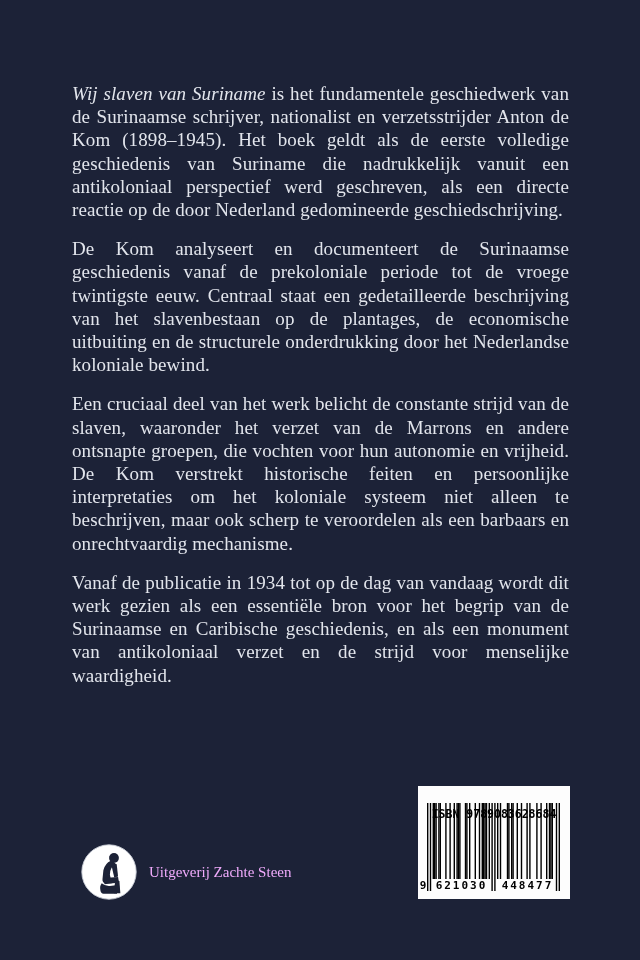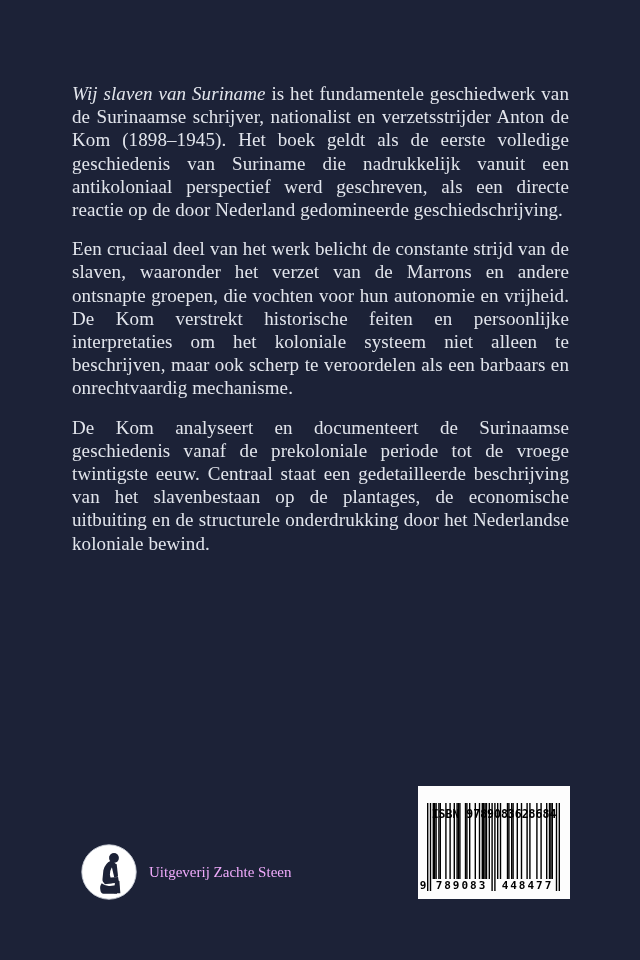--- a/index.html
+++ b/index.html
@@ -91,22 +91,23 @@
   }
   .bd-first { left: 0px;  width: 10px; letter-spacing: 0; }
   .bd-left  { left: 15px; width: 57px; }
   .bd-right { left: 81px; width: 57px; }
 </style>
 </head>
 <body>
 
 <div class="synopsis">
   <p><span class="lead-italic">Wij slaven van Suriname</span><span> is het fundamentele geschiedwerk van de Surinaamse schrijver, nationalist en verzetsstrijder Anton de Kom (1898–1945). Het boek geldt als de eerste volledige geschiedenis van Suriname die nadrukkelijk vanuit een antikoloniaal perspectief werd geschreven, als een directe reactie op de door Nederland gedomineerde geschiedschrijving.</span></p>
+  <p>De Kom analyseert en documenteert de Surinaamse geschiedenis vanaf de prekoloniale periode tot de vroege twintigste eeuw. Centraal staat een gedetailleerde beschrijving van het slavenbestaan op de plantages, de economische uitbuiting en de structurele onderdrukking door het Nederlandse koloniale bewind.</p>
   <p>Een cruciaal deel van het werk belicht de constante strijd van de slaven, waaronder het verzet van de Marrons en andere ontsnapte groepen, die vochten voor hun autonomie en vrijheid. De Kom verstrekt historische feiten en persoonlijke interpretaties om het koloniale systeem niet alleen te beschrijven, maar ook scherp te veroordelen als een barbaars en onrechtvaardig mechanisme.</p>
-  <p>De Kom analyseert en documenteert de Surinaamse geschiedenis vanaf de prekoloniale periode tot de vroege twintigste eeuw. Centraal staat een gedetailleerde beschrijving van het slavenbestaan op de plantages, de economische uitbuiting en de structurele onderdrukking door het Nederlandse koloniale bewind.</p>
+  <p>Vanaf de publicatie in 1934 tot op de dag van vandaag wordt dit werk gezien als een essentiële bron voor het begrip van de Surinaamse en Caribische geschiedenis, en als een monument van antikoloniaal verzet en de strijd voor menselijke waardigheid.</p>
 </div>
 
 <div class="publisher">
   <svg class="logo-circle" viewBox="0 0 64 64">
     <circle cx="32" cy="32" r="30" fill="#ffffff" stroke="#c9cdd6" stroke-width="1"></circle>
     <g fill="#1c2237">
 
       <circle cx="37.5" cy="16.5" r="5.4"></circle>
 
       <path d="M32.5 14.5 Q 36 10.5 41 13 L 42.5 16 Q 38 13.5 34 16.5 Z"></path>
@@ -168,15 +169,15 @@
       <rect x="109.20" y="0" width="1.4" height="76" fill="#000000"></rect>
       <rect x="113.40" y="0" width="1.4" height="76" fill="#000000"></rect>
       <rect x="119.00" y="0" width="1.4" height="76" fill="#000000"></rect>
       <rect x="121.80" y="0" width="1.4" height="76" fill="#000000"></rect>
       <rect x="123.20" y="0" width="1.4" height="76" fill="#000000"></rect>
       <rect x="124.60" y="0" width="1.4" height="76" fill="#000000"></rect>
       <rect x="128.80" y="0" width="1.4" height="88" fill="#000000"></rect>
       <rect x="131.60" y="0" width="1.4" height="88" fill="#000000"></rect>
     </svg>
   <div class="barcode-digit bd-first">9</div>
-  <div class="barcode-digit bd-left">789083</div>
+  <div class="barcode-digit bd-left">621030</div>
   <div class="barcode-digit bd-right">448477</div>
 </div>
 
 </body></html>

